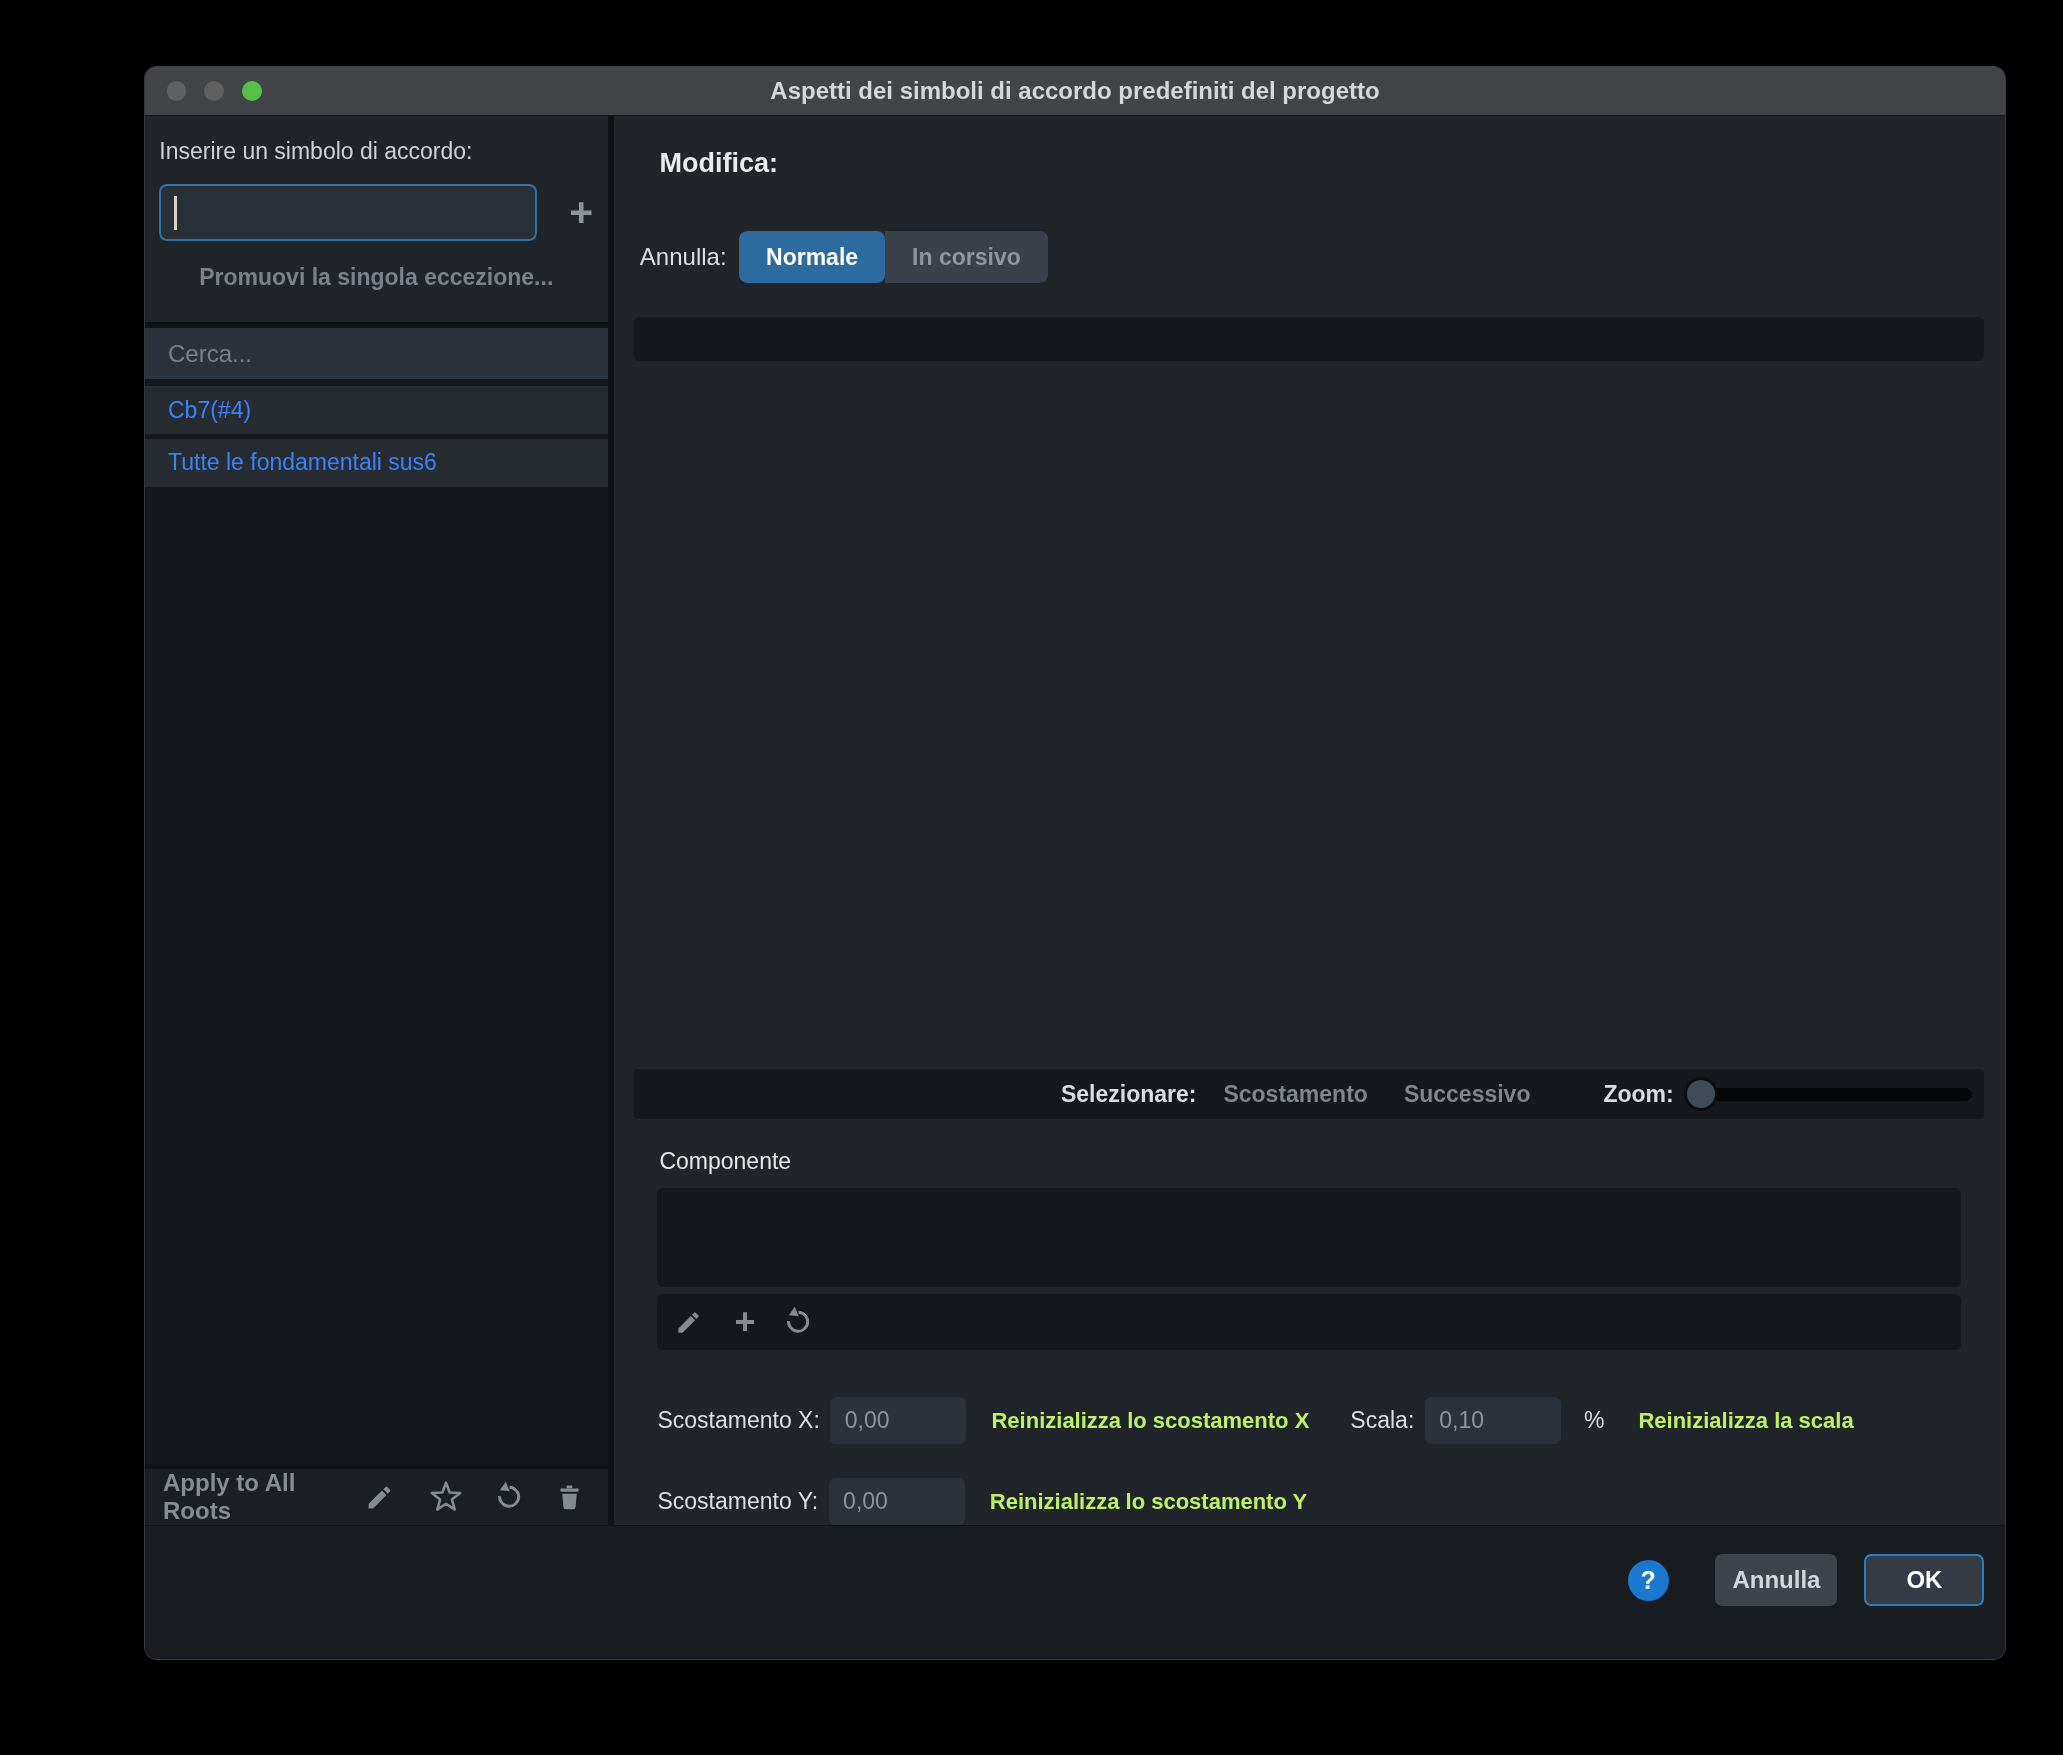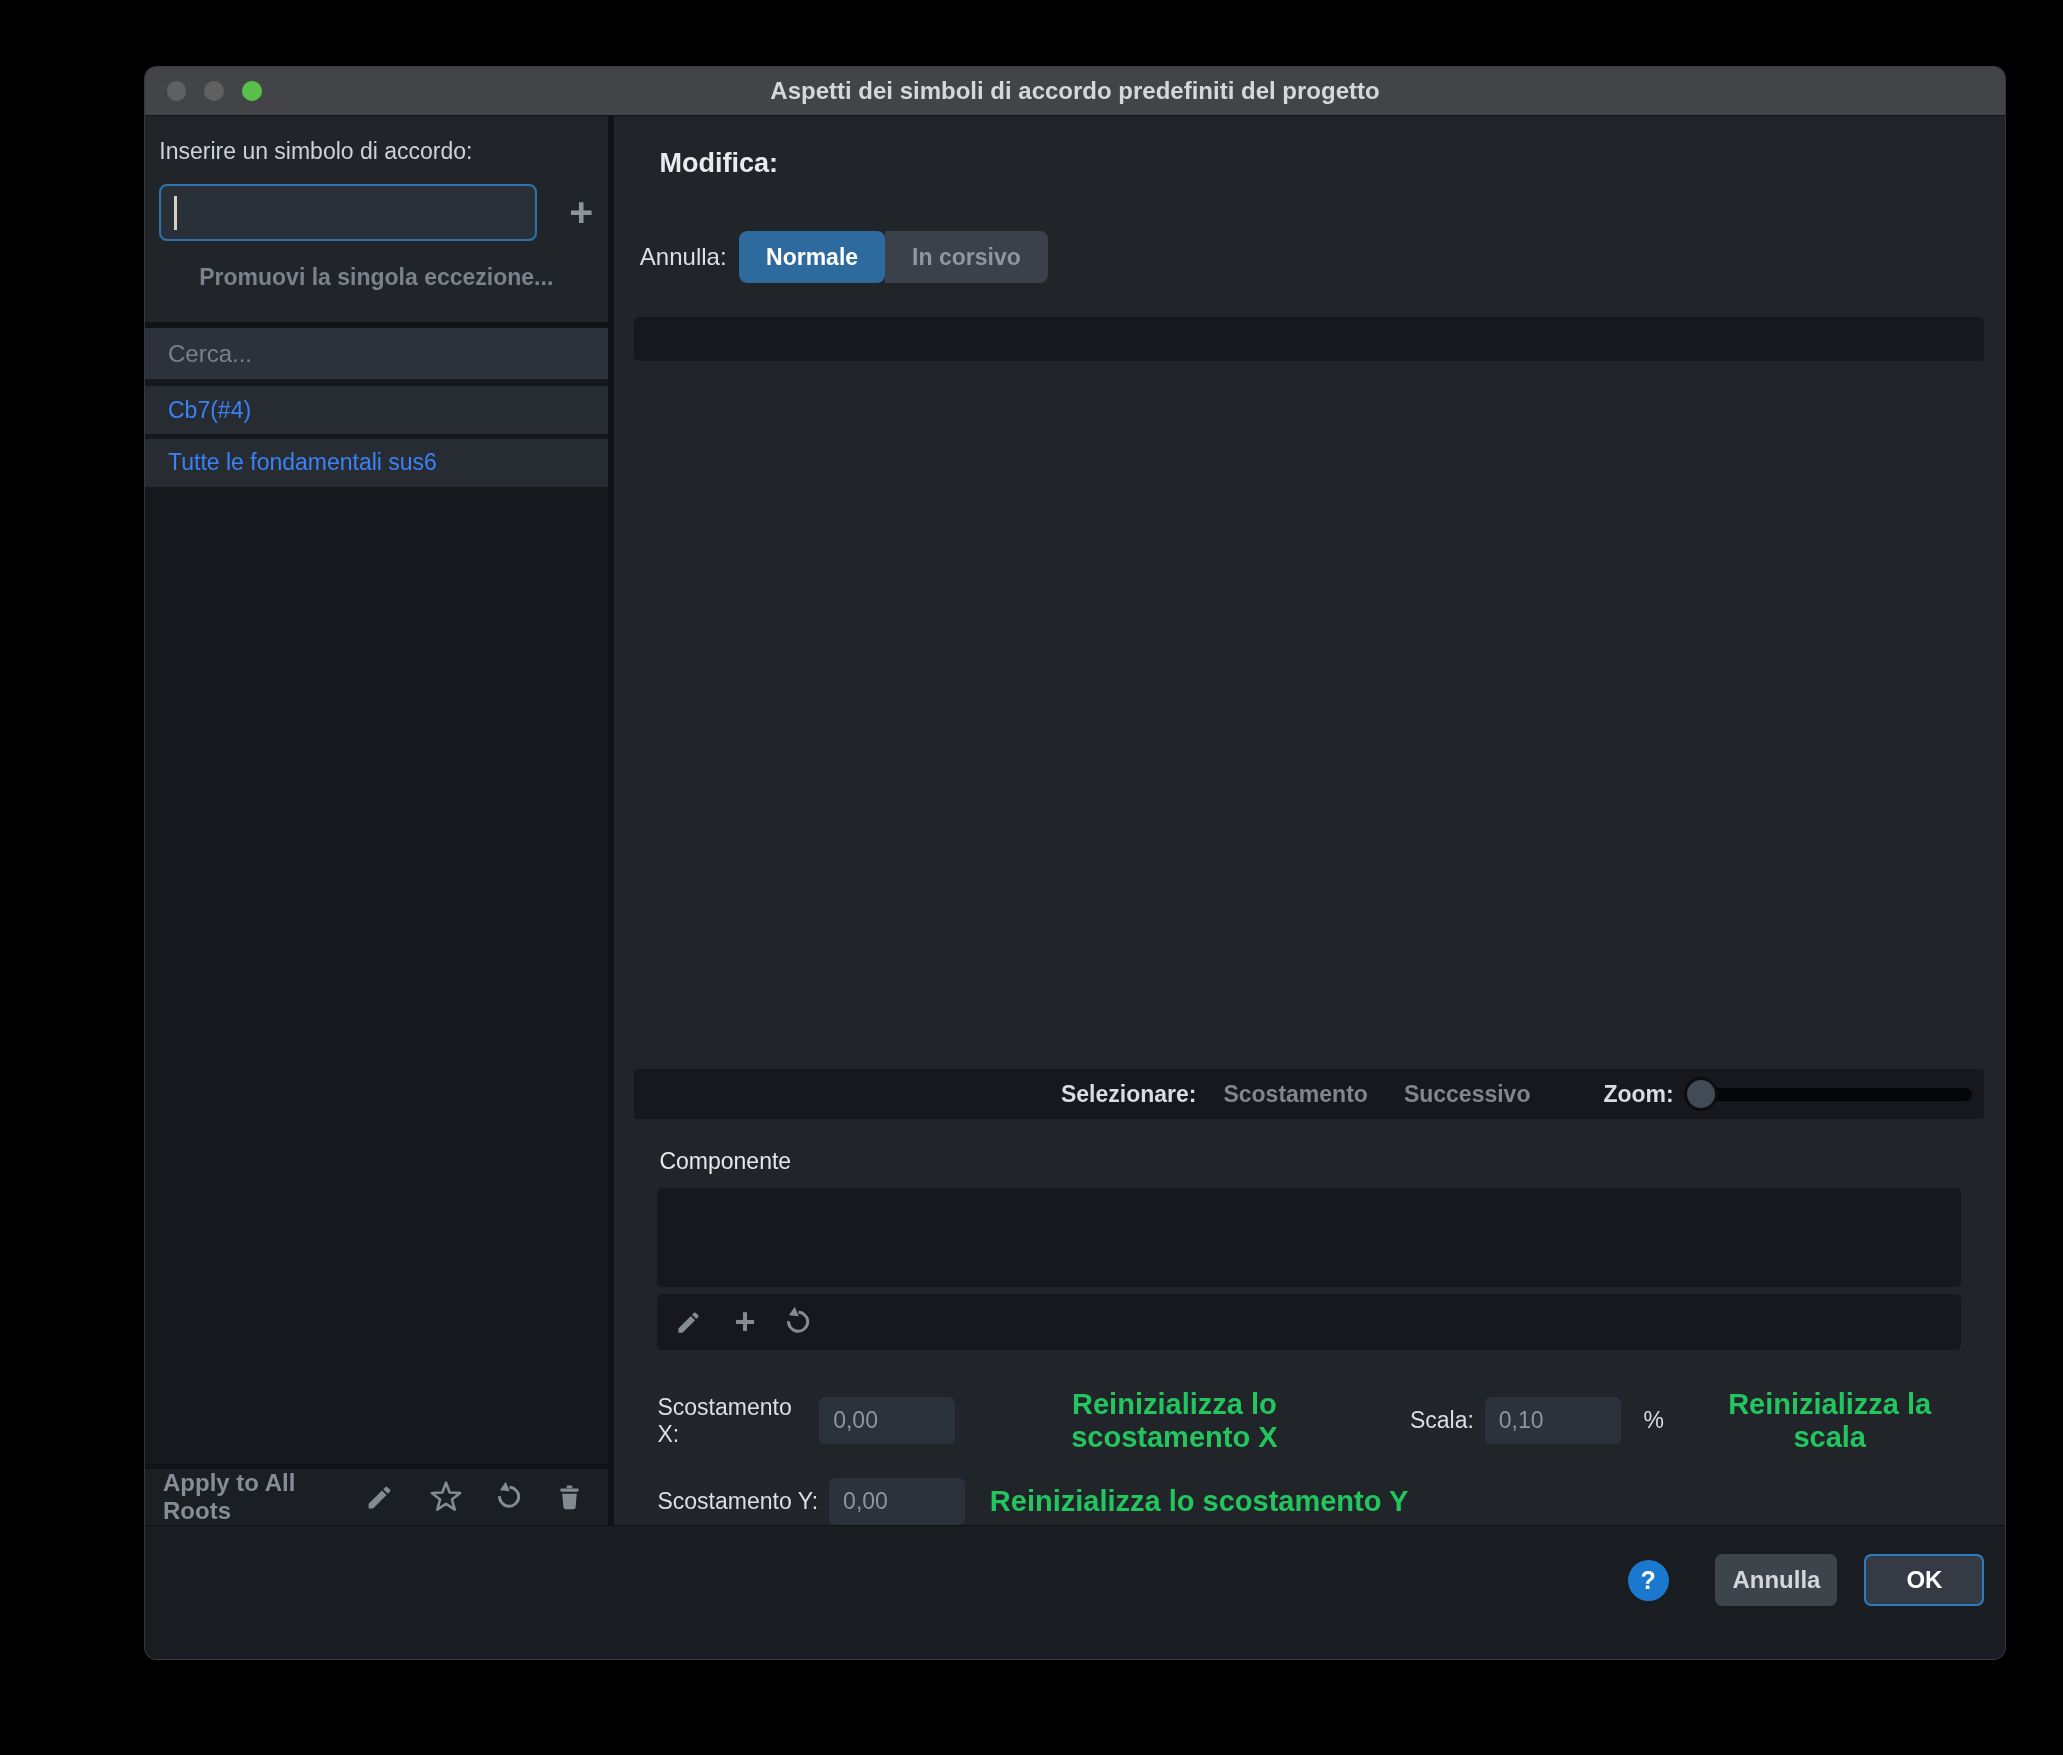--- a/index.html
+++ b/index.html
@@ -108,21 +108,21 @@
   .plus-glyph { color:#848b93; font-size:36px; font-weight:bold; line-height:1; background:none; border:none; font-family:inherit; }
 
   .offset-row { margin-left:23px; margin-right:23px; display:flex; align-items:center; height:47px; }
   .row-offset-x { margin-top:47px; }
   .row-offset-y { margin-top:34px; }
   .field-label { font-size:23px; color:#dcdfe2; }
   .num-input {
     width:136px; height:47px; background:#2b323b; border:none; border-radius:6.3px;
     color:#8d959e; font-size:23px; padding:0 14.3px; margin-left:10.7px; outline:none; font-family:inherit;
   }
-  .reset-link { font-size:29px; font-weight:bold; color:#22c55e; background:none; border:none; font-family:inherit; cursor:default; }
+  .reset-link { font-size:22px; font-weight:bold; color:#bef264; background:none; border:none; font-family:inherit; cursor:default; }
   .ml28 { margin-left:25px; } .ml46 { margin-left:41px; } .ml26 { margin-left:23px; } .ml38 { margin-left:34px; }
 
   
   .footer {
     flex:0 0 134px; background:#191c21; border-top:0.9px solid #101216;
     display:flex; align-items:center; justify-content:flex-end;
     padding:0 20.6px 25px 0; gap:27px;
   }
   .help-button {
     width:41px; height:41px; border-radius:50%; background:#1a78cf; border:none;

